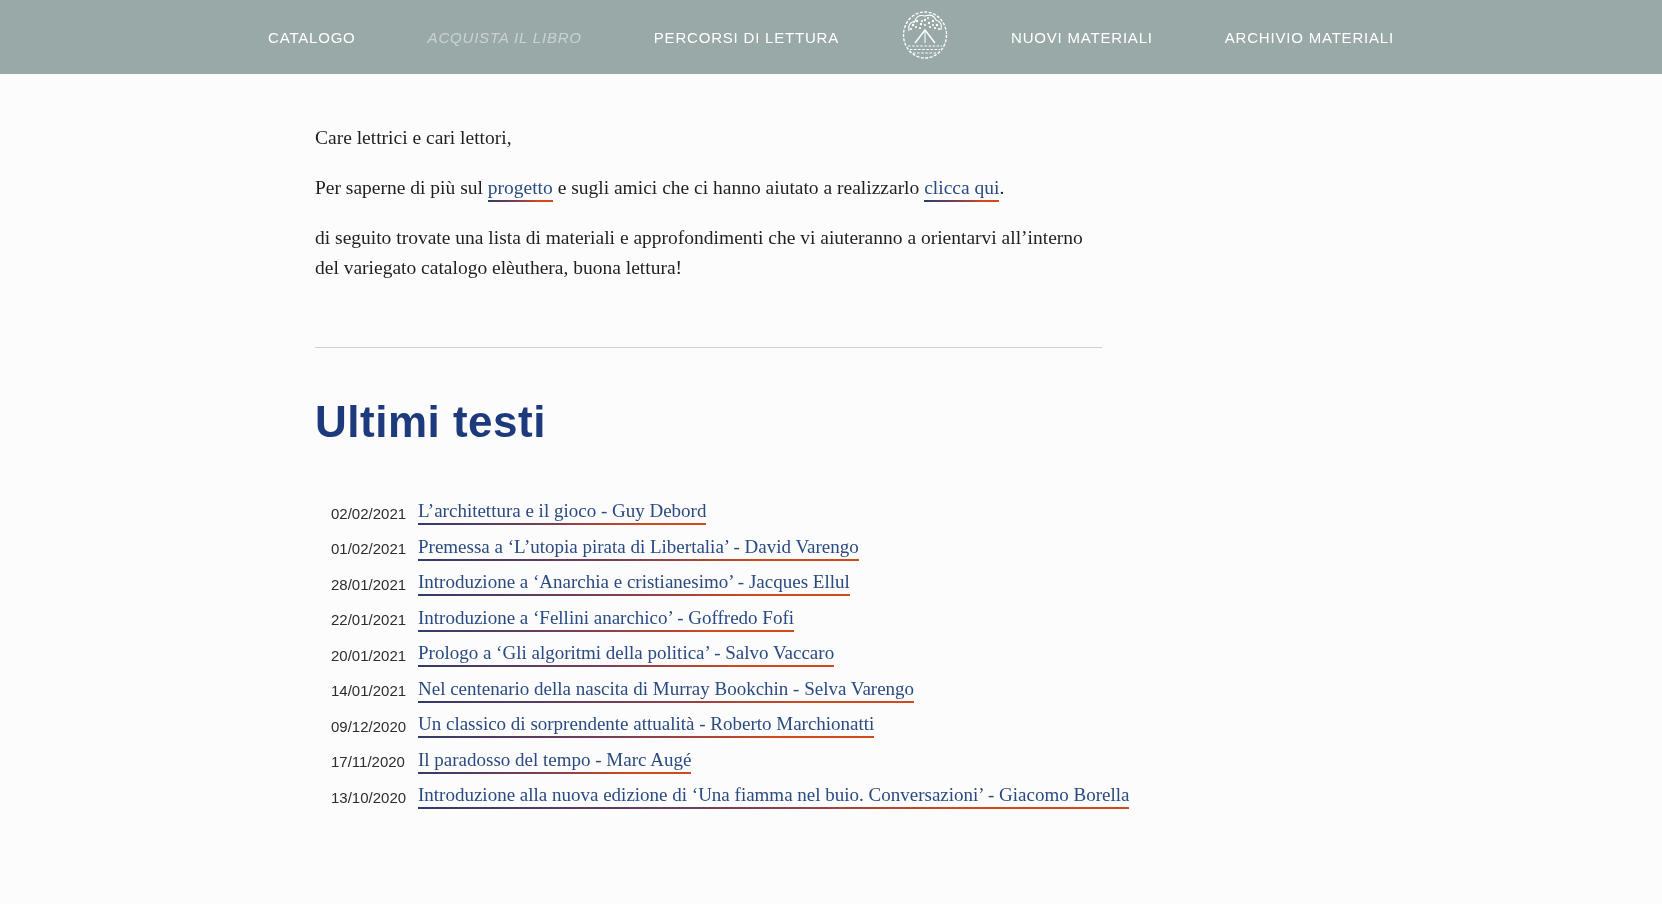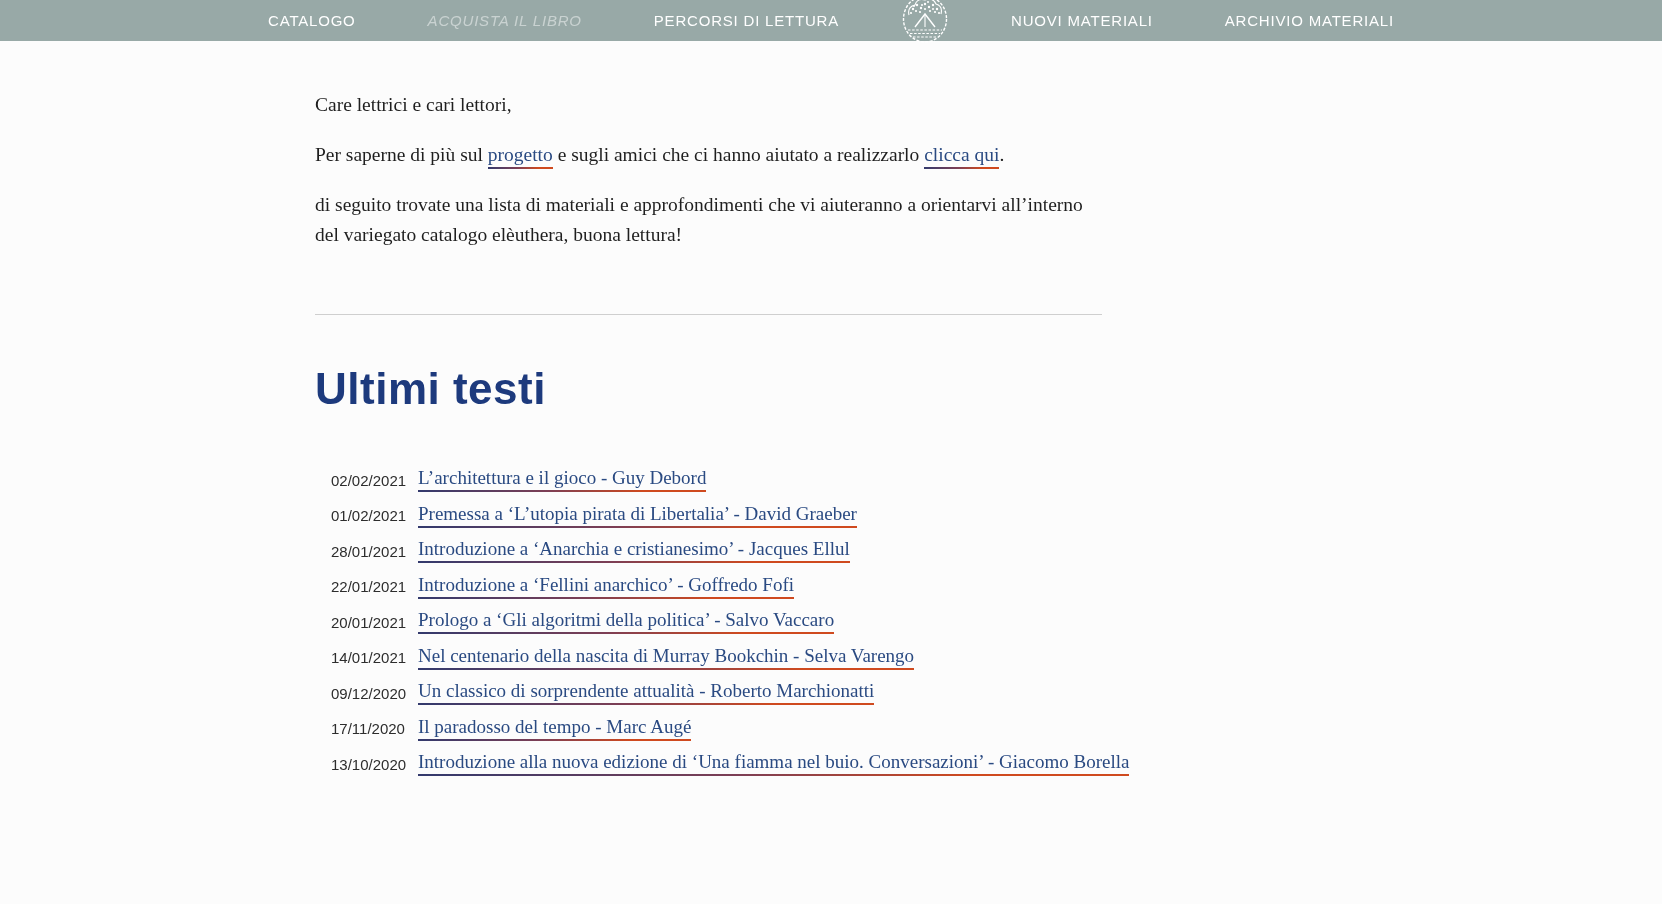--- a/index.html
+++ b/index.html
@@ -3,21 +3,21 @@
 <meta charset="utf-8">
 <style>
   html,body{margin:0;padding:0;}
   body{
     width:1662px;height:904px;overflow:hidden;
     background:#fcfcfc;
     font-family:"Liberation Serif", serif;
   }
   
   .topnav{
-    width:100%;height:41px;background:#98a9a7;
+    width:100%;height:74px;background:#98a9a7;
     display:flex;align-items:center;justify-content:center;gap:72px;
   }
   .nav-item{
     font-family:"Liberation Sans", sans-serif;
     font-size:15px;letter-spacing:.8px;color:#ffffff;
     text-decoration:none;text-transform:uppercase;white-space:nowrap;
   }
   .nav-item.dimmed{color:rgba(255,255,255,.48);font-style:italic;}
   .nav-logo{flex:0 0 auto;display:block;margin:0 -14px;}
   
@@ -109,21 +109,21 @@
 
   <h1 class="section-title">Ultimi testi</h1>
 
   <ul class="posts">
       <li class="post-row">
         <span class="post-date">02/02/2021</span>
         <a href="#" class="post-link glink">L’architettura e il gioco - Guy Debord</a>
       </li>
       <li class="post-row">
         <span class="post-date">01/02/2021</span>
-        <a href="#" class="post-link glink">Premessa a ‘L’utopia pirata di Libertalia’ - David Graeber</a>
+        <a href="#" class="post-link glink">Premessa a ‘L’utopia pirata di Libertalia’ - David Varengo</a>
       </li>
       <li class="post-row">
         <span class="post-date">28/01/2021</span>
         <a href="#" class="post-link glink">Introduzione a ‘Anarchia e cristianesimo’ - Jacques Ellul</a>
       </li>
       <li class="post-row">
         <span class="post-date">22/01/2021</span>
         <a href="#" class="post-link glink">Introduzione a ‘Fellini anarchico’ - Goffredo Fofi</a>
       </li>
       <li class="post-row">

